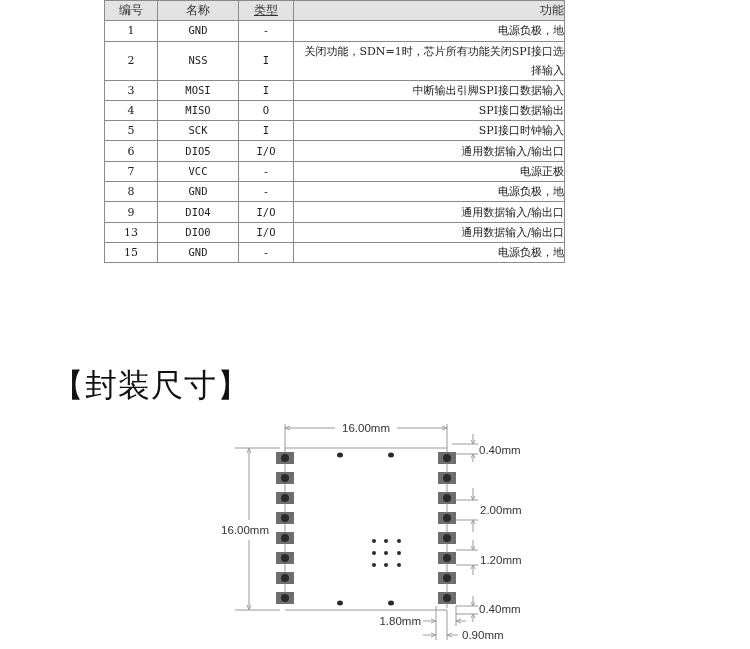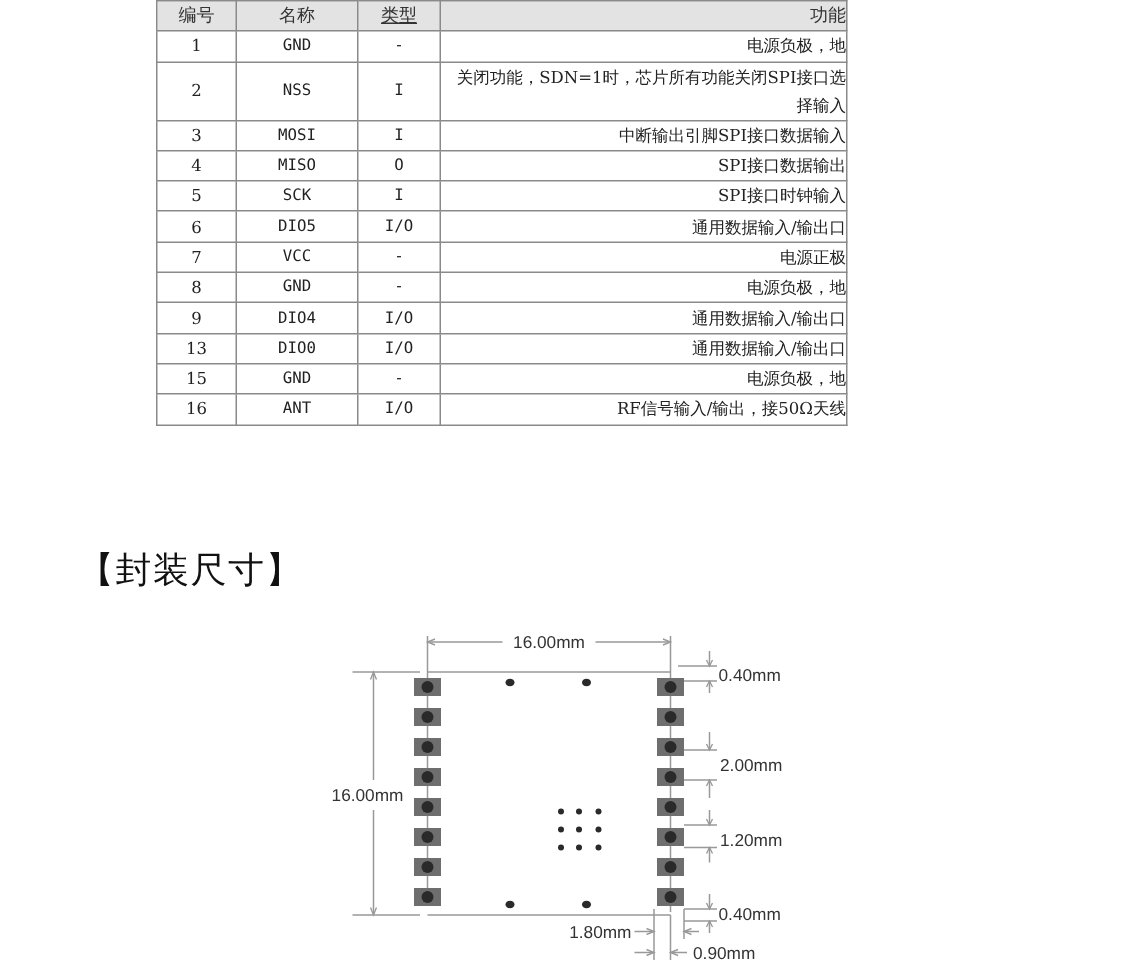--- a/index.html
+++ b/index.html
@@ -8,21 +8,21 @@
   .pin-table { position:absolute; left:104px; top:0px; width:461px;
                border-collapse:collapse; font-size:11px; }
   .pin-table th, .pin-table td { border:1px solid #8a8a8a; height:19.3px; padding:0;
                line-height:19px; }
   .pin-table th { background:#e3e3e3; font-weight:normal; color:#333; font-size:12px; }
   .pin-table td { text-align:center; }
   .pin-table td.func, .pin-table th.func { text-align:right; padding-left:6px; }
   .pin-table tr { background:#fff; }
   .col-no { width:52px; } .col-name { width:80px; } .col-type { width:54px;text-decoration:underline; }
   .mono { font-family:"DejaVu Sans Mono", monospace; font-size:10.5px;margin-top:36px; }
-  .section-title { position:absolute; left:52px; top:364px; font-size:24px;
+  .section-title { position:absolute; left:52px; top:364px; font-size:32px;
                    font-family:Liberation Serif, serif; color:#111; letter-spacing:1px; }
   .diagram { position:absolute; left:220px; top:410px; width:320px; height:240px; }
   .dim { font-family:"Liberation Sans", sans-serif; font-size:11.5px; fill:#333; }
 </style>
 </head>
 <body>
 
 <table class="pin-table">
   <thead>
     <tr>
@@ -91,26 +91,20 @@
         <td>13</td>
         <td class="mono">DIO0</td>
         <td class="mono">I/O</td>
         <td class="func">通用数据输入/输出口</td>
       </tr>
       <tr>
         <td>15</td>
         <td class="mono">GND</td>
         <td class="mono">-</td>
         <td class="func">电源负极，地</td>
-      </tr>
-      <tr>
-        <td>16</td>
-        <td class="mono">ANT</td>
-        <td class="mono">I/O</td>
-        <td class="func">RF信号输入/输出，接50Ω天线</td>
       </tr>
     </tbody>
 </table>
 
 <div class="section-title">【封装尺寸】</div>
 
 <svg class="diagram" viewBox="0 0 320 240" width="320" height="240">
 
   <g stroke="#999" stroke-width="1" fill="none">
     <line x1="65" y1="14" x2="65" y2="192"></line>

